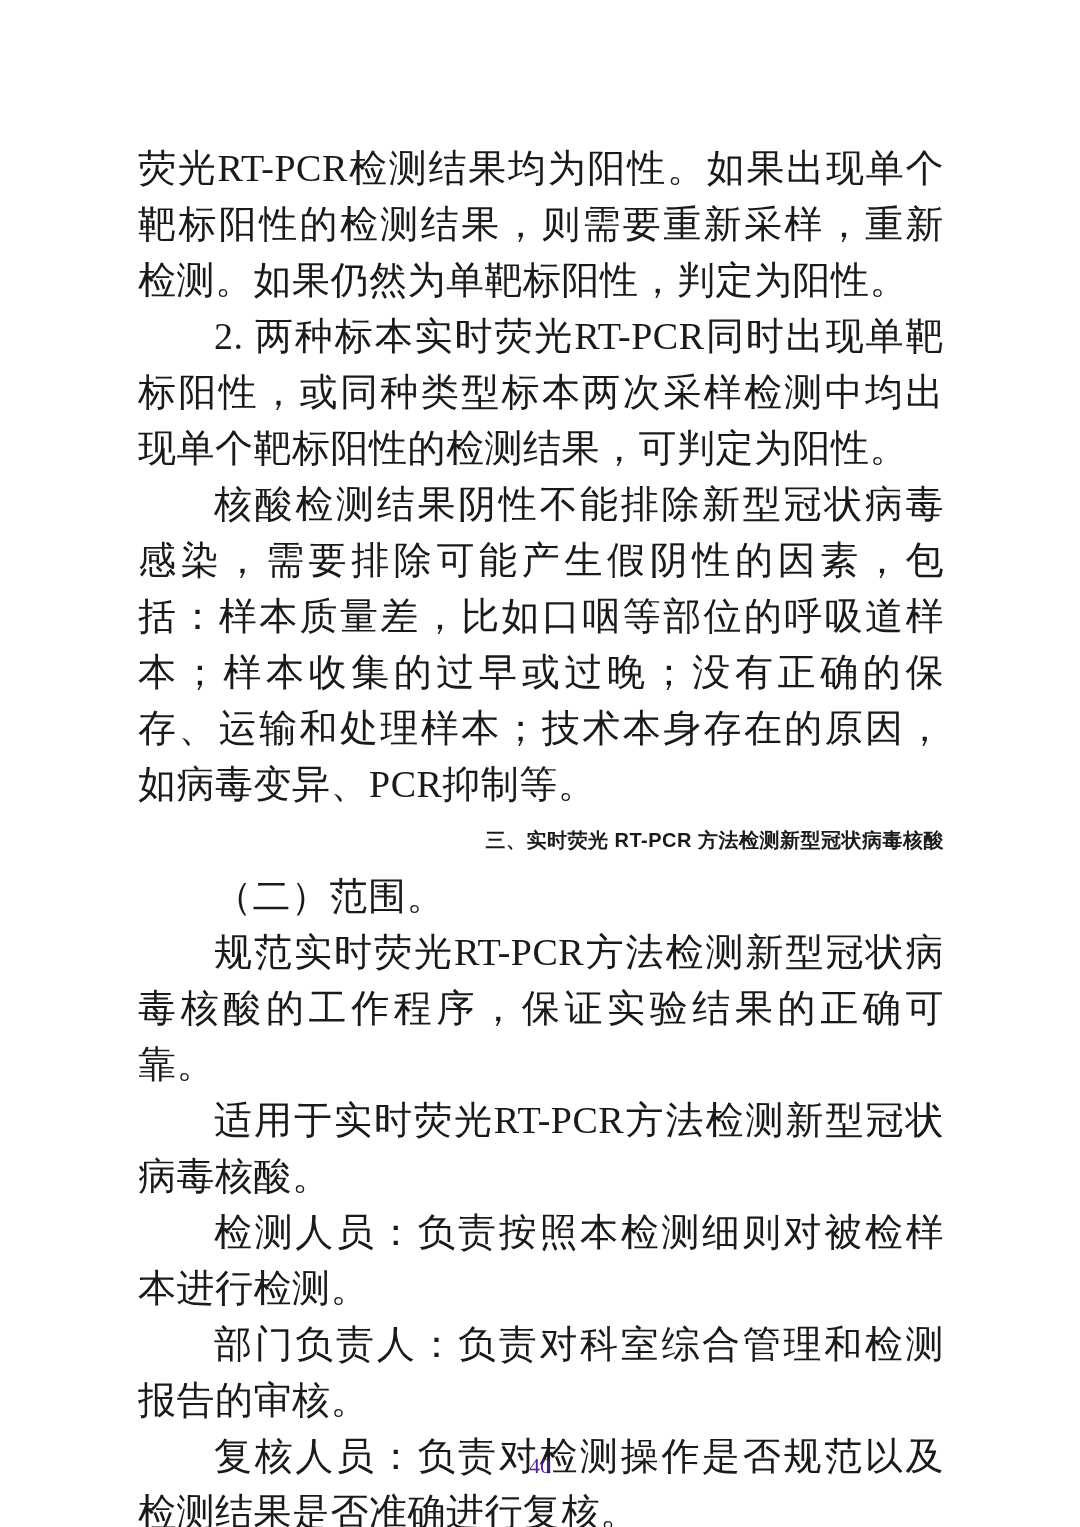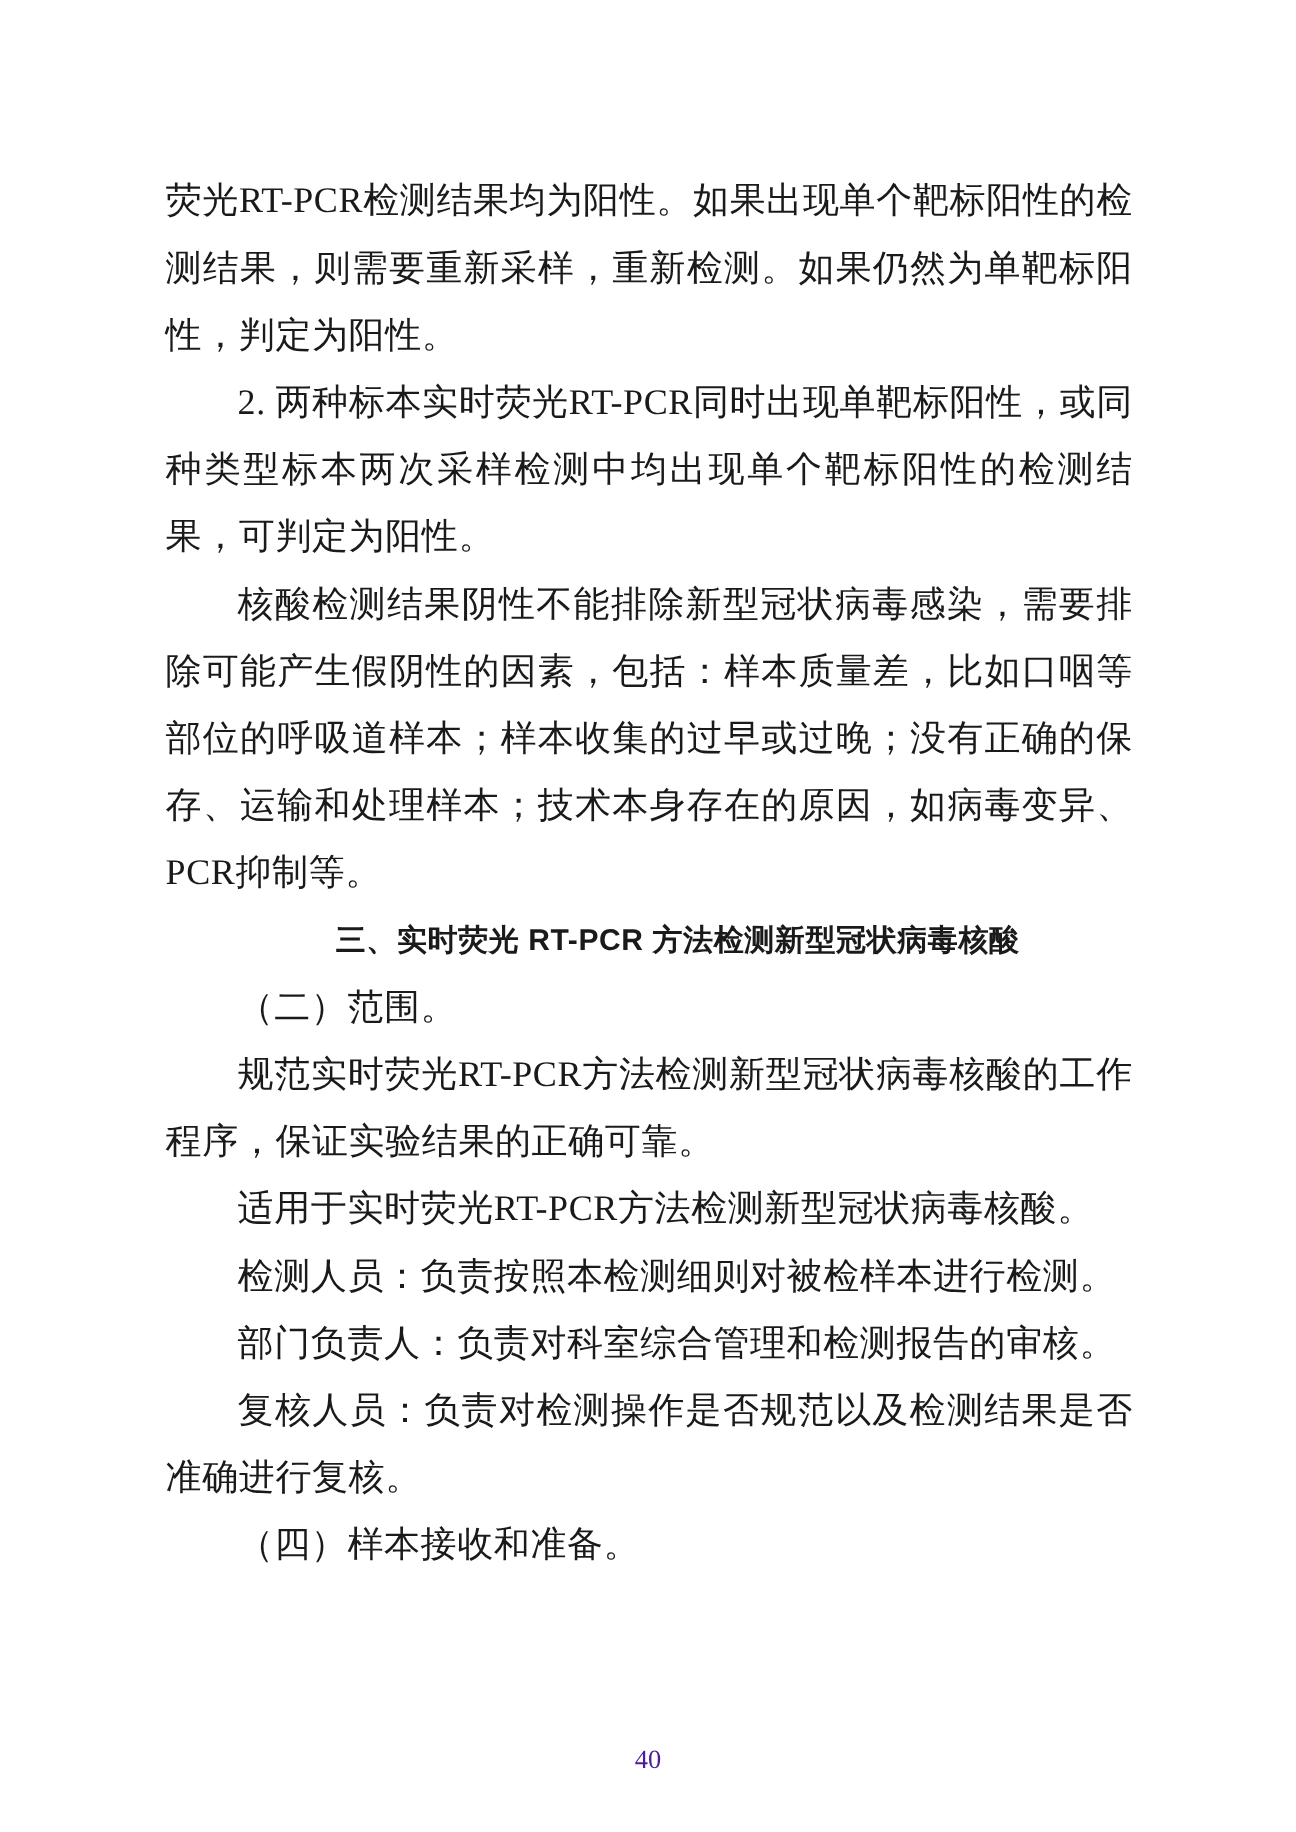--- a/index.html
+++ b/index.html
@@ -17,41 +17,41 @@
     color: #1a1a1a;
   }
   .content {
     position: absolute;
     left: 138px;
     top: 140px;
     width: 806px;
   }
   .block {
     margin: 0;
-    font-size: 30px;
+    font-size: 38px;
     line-height: 56px;
     text-align: justify;
     letter-spacing: 0.5px;
   }
   .block.continuation {
     text-indent: 0;
   }
   .block.paragraph {
     text-indent: 2em;
   }
   .block.subheading {
     text-indent: 2em;
     font-family: "Liberation Serif", "DejaVu Serif", serif;
   }
   .block.heading {
     text-indent: 1.9em;
     font-family: "Liberation Sans", "DejaVu Sans", sans-serif;
     font-weight: 700;
-    font-size: 25px;
-    text-align: center;
+    font-size: 20px;
+    text-align: right;
   }
   .page-number {
     position: absolute;
     left: 0;
     right: 0;
     top: 1452px;
     text-align: center;
     font-size: 22px;
     line-height: 28px;
     color: #4c1d95;

